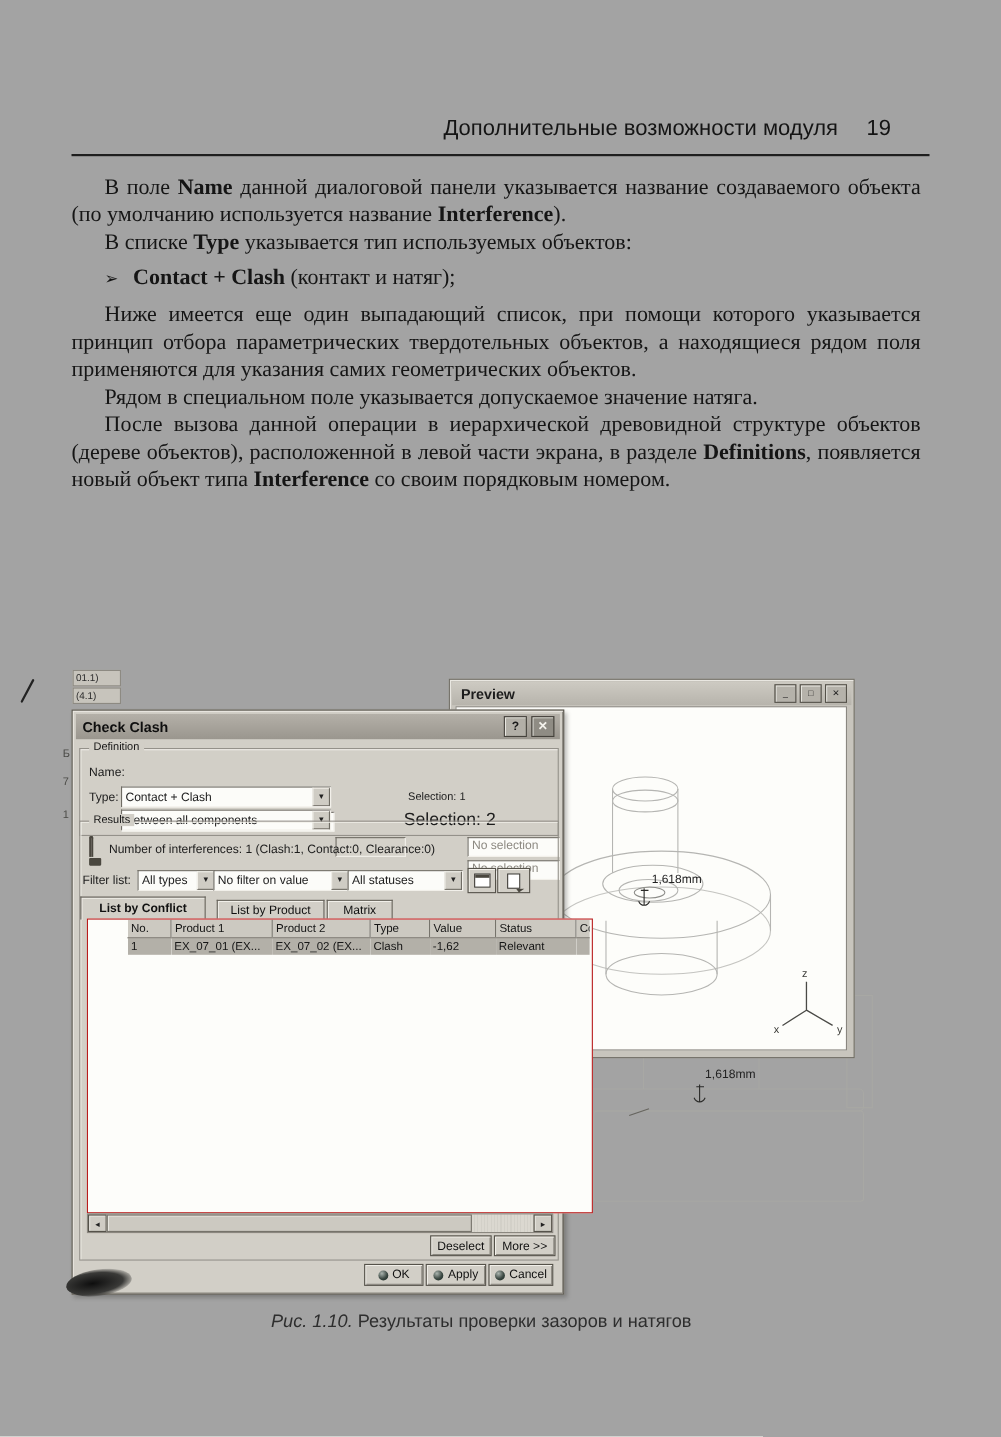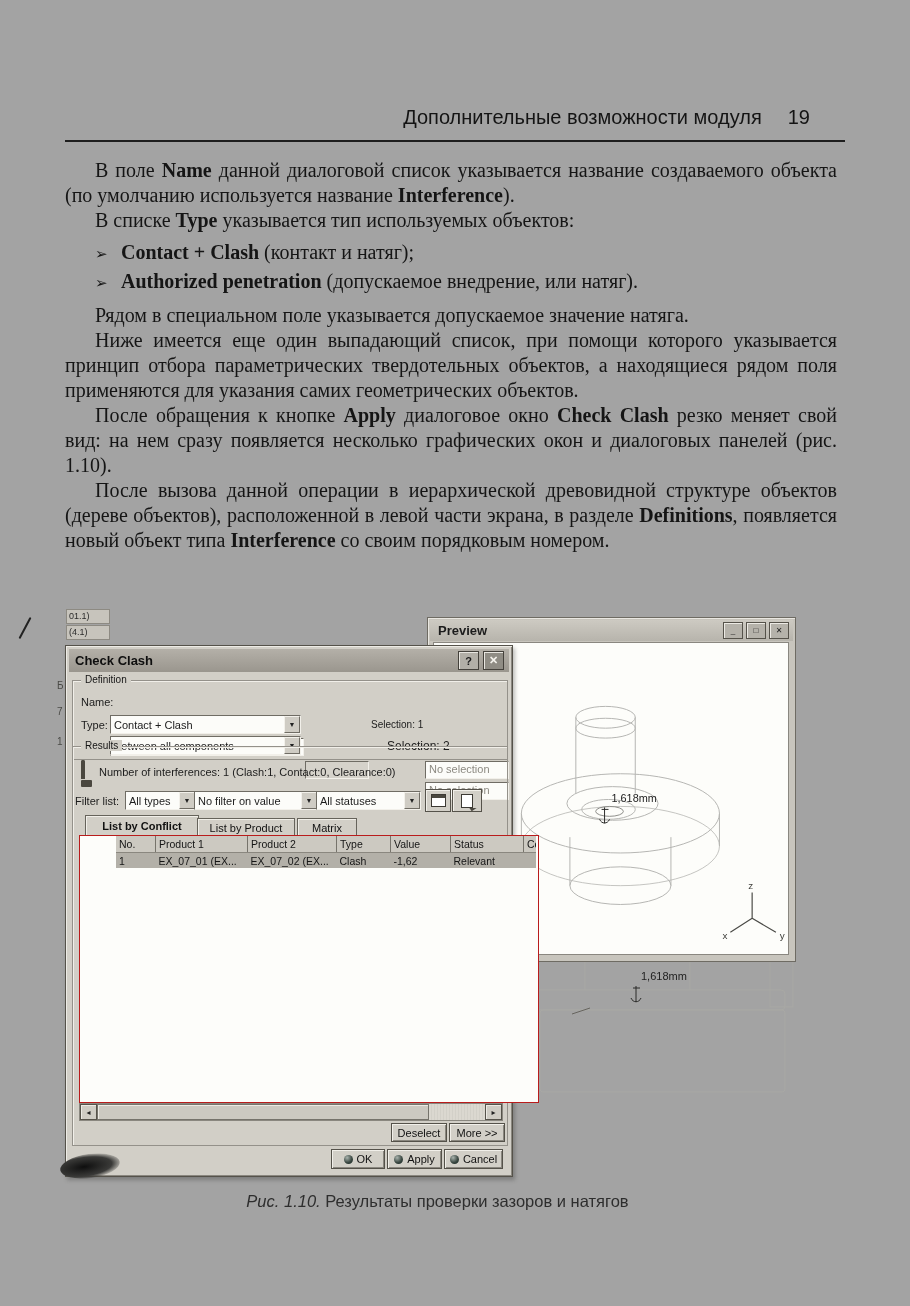--- a/index.html
+++ b/index.html
@@ -59,21 +59,21 @@
        box-shadow:inset 1px 1px 0 #f1efe9, inset -1px -1px 0 #8a877f;
        font-size:11px;font-family:"Liberation Sans", sans-serif;color:#111;
        display:flex;align-items:center;justify-content:center;white-space:nowrap;text-align:right;}
   .dot{display:inline-block;width:9px;height:9px;border-radius:50%;margin-right:4px;
        background:radial-gradient(circle at 35% 30%, #aab4ae 0%, #3d4a44 55%, #10201a 100%);}
   .group{position:absolute;border:1px solid #94918a;box-shadow:1px 1px 0 #f1efe9 inset;}
   .legend{position:absolute;top:-7px;left:8px;background:#d2cfc7;padding:0 4px;
           font-size:10px;font-family:"Liberation Sans", sans-serif;}
 
   
-  .win3d{position:absolute;left:427px;top:617px;width:367px;height:343px;background:#c8c5bd;
+  .win3d{position:absolute;left:408px;top:617px;width:367px;height:343px;background:#c8c5bd;
          border:1px solid #6e6b63;box-shadow:inset 1px 1px 0 #e9e7e1;}
   .win3d-title{position:absolute;left:2px;top:2px;right:2px;height:21px;display:flex;
                align-items:center;background:linear-gradient(#cdcac2,#b7b4ac);
                font-family:"Liberation Sans", sans-serif;}
   .wt{font-weight:bold;font-size:13px;padding-left:8px;color:#1c1c1c;}
   .wbtns{margin-left:auto;display:flex;gap:3px;padding-right:4px;}
   .wb{width:18px;height:15px;background:#b5b2aa;border:1px solid #55524a;
       box-shadow:inset 1px 1px 0 #eceae4;font-size:8px;display:flex;align-items:center;
       justify-content:center;color:#222;}
   .win3d-client{position:absolute;left:5px;top:24px;right:6px;bottom:6px;background:#fdfdfa;
@@ -130,29 +130,27 @@
 <body>
 
 <div class="page">
 
   <div class="hdr">
     <span>Дополнительные возможности модуля</span><span class="hdr-num">19</span>
   </div>
   <div class="hdr-rule"></div>
 
   <div class="body-text">
-    <p class="para indent"><span>В поле </span><b>Name</b><span> данной диалоговой список указывается название создаваемого объекта (по умолчанию используется название </span><b>Interference</b><span>).</span></p>
+    <p class="para indent"><span>В поле </span><b>Name</b><span> данной диалоговой панели указывается название создаваемого объекта (по умолчанию используется название </span><b>Interference</b><span>).</span></p>
     <p class="para indent"><span>В списке </span><b>Type</b><span> указывается тип используемых объектов:</span></p>
     <div class="blist">
       <p class="para bitem"><span class="bm">➢</span><b>Contact + Clash</b><span> (контакт и натяг);</span></p>
-      <p class="para bitem"><span class="bm">➢</span><b>Authorized penetration</b><span> (допускаемое внедрение, или натяг).</span></p>
-    </div>
+    </div>
+    <p class="para indent"><span>Ниже имеется еще один выпадающий список, при помощи которого указывается принцип отбора параметрических твердотельных объектов, а находящиеся рядом поля применяются для указания самих геометрических объектов.</span></p>
     <p class="para indent"><span>Рядом в специальном поле указывается допускаемое значение натяга.</span></p>
-    <p class="para indent"><span>Ниже имеется еще один выпадающий список, при помощи которого указывается принцип отбора параметрических твердотельных объектов, а находящиеся рядом поля применяются для указания самих геометрических объектов.</span></p>
-    <p class="para indent"><span>После обращения к кнопке </span><b>Apply</b><span> диалоговое окно </span><b>Check Clash</b><span> резко меняет свой вид: на нем сразу появляется несколько графических окон и диалоговых панелей (рис. 1.10).</span></p>
     <p class="para indent"><span>После вызова данной операции в иерархической древовидной структуре объектов (дереве объектов), расположенной в левой части экрана, в разделе </span><b>Definitions</b><span>, появляется новый объект типа </span><b>Interference</b><span> со своим порядковым номером.</span></p>
   </div>
 
   <svg class="abs" style="left:0;top:608px;width:910px;height:582px" viewBox="0 0 910 582">
     <g stroke="#a8a8a4" fill="none" stroke-width="1">
       <rect x="770" y="297" width="23" height="102"></rect>
       <line x1="585" y1="347" x2="585" y2="382"></line>
       <line x1="690" y1="347" x2="690" y2="382"></line>
       <rect x="515" y="382" width="270" height="20" rx="4"></rect>
       <rect x="540" y="402" width="245" height="82" rx="3"></rect>
@@ -228,21 +226,21 @@
       </div>
       <div class="field dis" style="left:232px;top:34px;width:56px"></div>
       <span class="lab gray" style="left:298px;top:38px;font-size:10px">Selection: 1</span>
       <div class="field" style="left:352px;top:34px;width:76px">
         <span class="gray">No selection</span>
       </div>
       <div class="combo" style="left:37px;top:55px;width:186px">
         <span>Between all components</span>
         <span class="cbtn">▼</span>
       </div>
-      <span class="lab gray" style="left:314px;top:59px;font-size:12px">Selection: 2</span>
+      <span class="lab gray" style="left:294px;top:59px;font-size:16px">Selection: 2</span>
       <div class="field" style="left:352px;top:55px;width:76px">
         <span class="gray">No selection</span>
       </div>
     </div>
 
     <div class="group" style="left:6px;top:100px;width:434px;height:398px">
       <span class="legend">Results</span>
 
       <span class="sumicon" style="left:8px;top:15px">
         <span class="sum-top"></span><span class="sum-body" style="display:block"></span>
@@ -266,21 +264,21 @@
         <span class="ic-grid">
             <span class="bar"></span>
           </span>
       </span>
       <span class="icb" style="left:379px;top:42px;width:28px;height:21px">
         <span class="ic-page">
             <span class="corner"></span>
           </span>
       </span>
 
-      <span class="tab" style="left:12px;top:68px;width:112px;height:20px;font-weight:bold">List by Conflict</span>
+      <span class="tab" style="left:0;top:68px;width:112px;height:20px;font-weight:bold">List by Conflict</span>
       <span class="tab" style="left:124px;top:71px;width:96px;height:17px">List by Product</span>
       <span class="tab" style="left:224px;top:71px;width:58px;height:17px">Matrix</span>
 
       <div class="tablewrap" style="left:6px;top:88px;width:422px;height:266px">
         <table class="grid">
           <thead>
             <tr>
               <th style="width:33px">No.</th>
               <th style="width:85px">Product 1</th>
               <th style="width:82px">Product 2</th>

